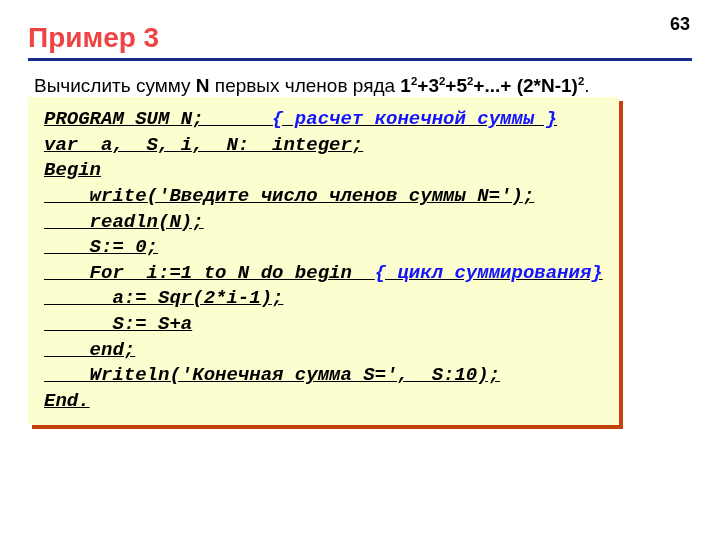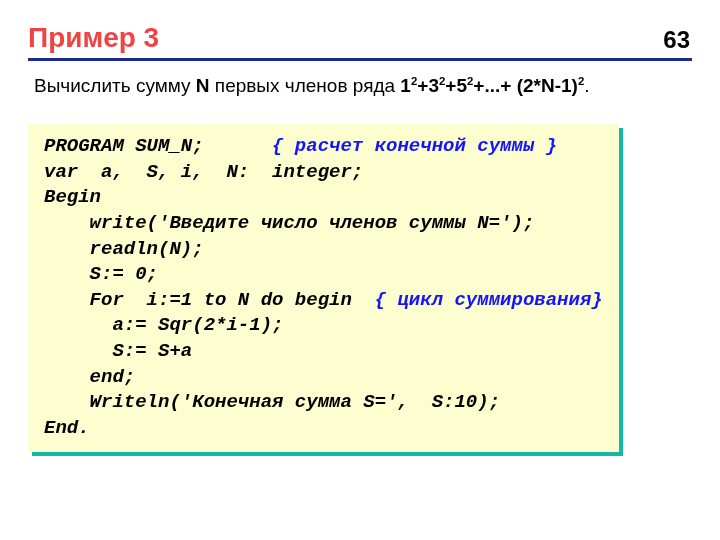--- a/index.html
+++ b/index.html
@@ -13,50 +13,51 @@
       overflow: hidden;
     }
     .slide {
       position: relative;
       width: 720px;
       height: 540px;
       padding: 18px 28px;
     }
     .pagenum {
       position: absolute;
-      top: 26px;
+      top: 14px;
       right: 30px;
       font-weight: bold;
-      font-size: 24px;
+      font-size: 18px;
       color: #000;
     }
     .title {
       font-size: 28px;
       font-weight: bold;
       color: #ef4444;
       margin: 4px 0 4px 0;
     }
     .title-rule {
       border: none;
       border-top: 3px solid #1a2a8a;
       margin: 4px 0 14px 0;
     }
     .problem {
       font-size: 19px;
       color: #000;
-      margin: 0 0 31px 0;
+      margin: 0 0 4px 0;
       padding-left: 6px;
     }
     .problem b { font-weight: bold; }
     sup { font-size: 0.6em; vertical-align: super; line-height: 0; }
     .code-wrap {
       display: inline-block;
-      background: #14b8a6;
+      background: #c2410c;
       padding: 0;
       margin-left: 4px;
+      text-decoration: underline;
     }
     .codebox {
       background: #fdfed0;
       padding: 10px 16px 10px 16px;
       font-family: "Courier New", Courier, monospace;
       font-style: italic;
       font-weight: bold;
       font-size: 19px;
       color: #000;
       white-space: pre;

